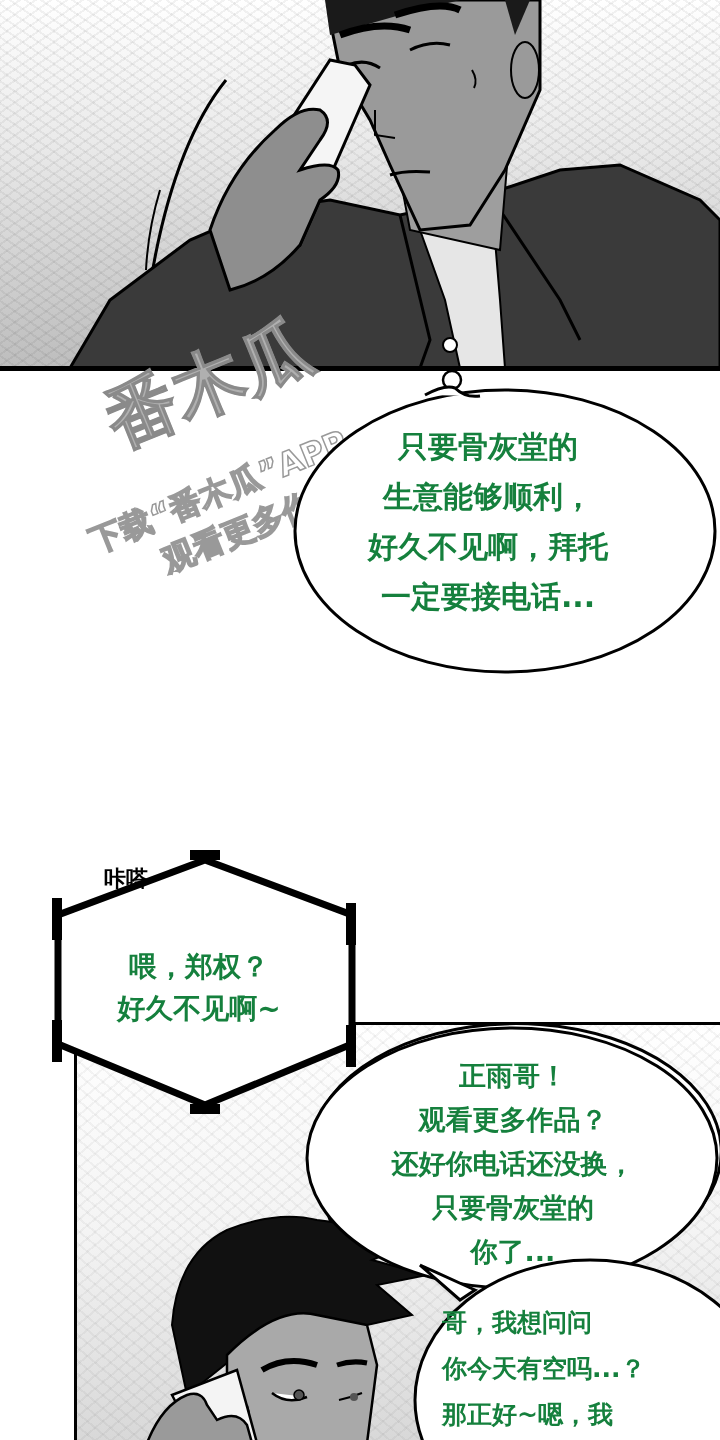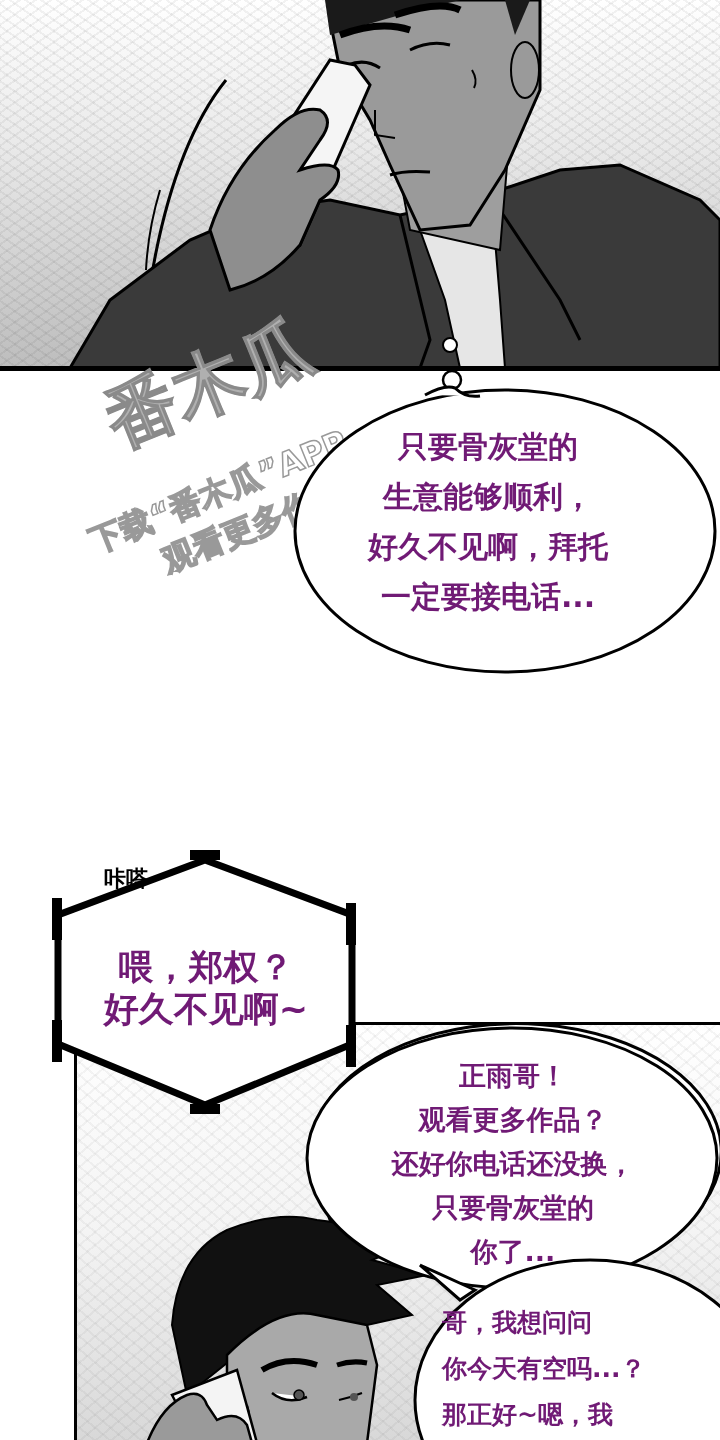--- a/index.html
+++ b/index.html
@@ -24,30 +24,30 @@
         repeating-linear-gradient(40deg, rgba(0,0,0,0.04) 0 2px, transparent 2px 10px),
         repeating-linear-gradient(-40deg, rgba(0,0,0,0.04) 0 2px, transparent 2px 10px),
         linear-gradient(180deg, #ffffff 0%, #f4f4f4 50%, #d8d8d8 100%);
     }
 
     .art { position: absolute; left: 0; top: 0; }
 
     
     .bubble-text {
       position: absolute;
-      color: #701a75;
+      color: #15803d;
       font-family: "DejaVu Sans", sans-serif;
       font-weight: bold;
       text-align: center;
       white-space: nowrap;
     }
     .bubble-text .line { display: block; }
 
     #thought-text { left: 318px; top: 422px; width: 340px; font-size: 30px; line-height: 50px; }
-    #hex-text { left: 71px; top: 946px; width: 270px; font-size: 35px; line-height: 42px; }
+    #hex-text { left: 64px; top: 946px; width: 270px; font-size: 28px; line-height: 42px; }
     #sfx-text { left: 104px; top: 866px; font-size: 22px; line-height: 26px; font-weight: bold; position: absolute; text-align: right; }
     #speech-1-text { left: 318px; top: 1054px; width: 390px; font-size: 27px; line-height: 44px; }
     #speech-2-text { left: 432px; top: 1300px; width: 288px; font-size: 25px; line-height: 46px; text-align: left; padding-left: 10px; }
 
     .watermark {
       position: absolute; left: 50px; top: 280px; width: 380px; height: 300px;
       pointer-events: none;
     }
   </style>
 </head>

